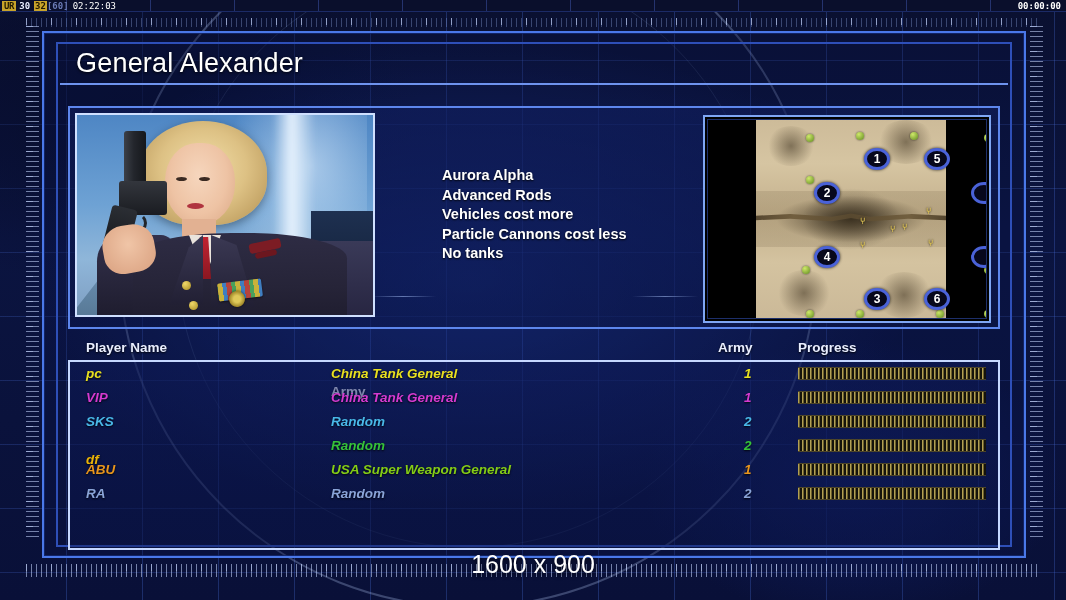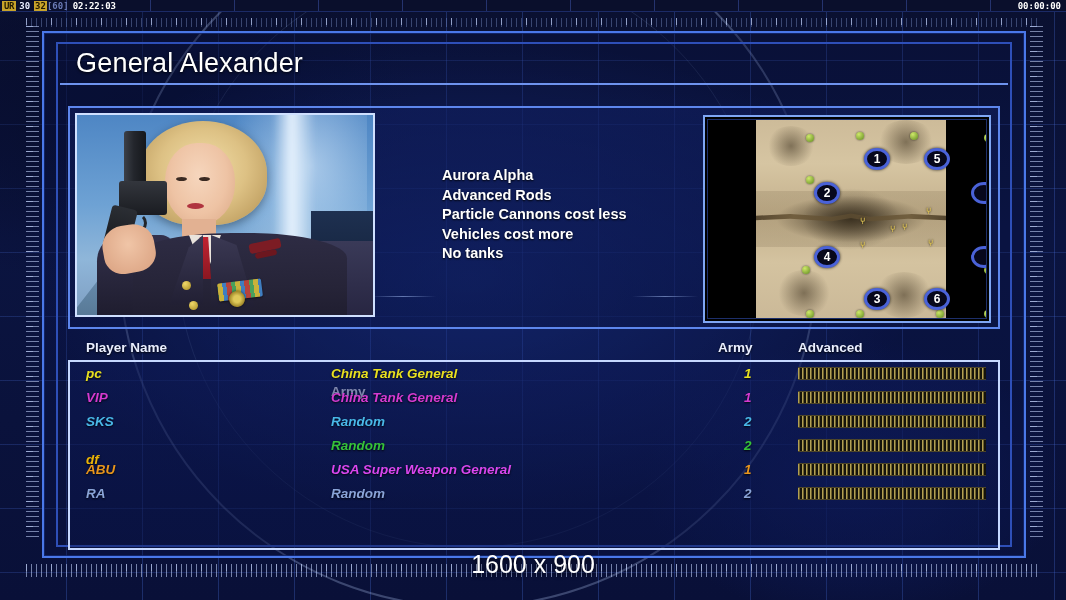--- a/index.html
+++ b/index.html
@@ -88,21 +88,21 @@
     background-position:150px 0;
   }
   #stat-left { position:absolute; left:2px; top:0; white-space:nowrap; }
   .stat-tag {
     background:#c8a32a; color:#201800; font-weight:bold;
     padding:0 2px; margin-right:3px; letter-spacing:-.3px;
   }
   .stat-w { color:#e8ecff; font-weight:bold; margin-right:4px; }
   .stat-y { background:#c8a32a; color:#201800; font-weight:bold; padding:0 1px; }
   .stat-dim { color:#6b7bb5; font-weight:bold; }
-  .stat-time { color:#ffffff; font-weight:bold; margin-left:4px; }
+  .stat-time { color:#ffffff; font-weight:normal; margin-left:4px; }
   #stat-right {
     position:absolute; right:5px; top:0; color:#ffffff; font-weight:bold;
   }
 
   
   #frame-outer {
     position:absolute; left:42px; top:31px; width:984px; height:527px;
     border:2px solid #4a78e8;
     background:rgba(10,20,70,.30);
     box-shadow:0 0 0 1px rgba(20,40,110,.8) inset;
@@ -468,22 +468,22 @@
   <div class="p-gun-barrel"></div>
   <div class="p-gun-slide"></div>
   <div class="p-gun-trig"></div>
   <div class="p-gun-grip"></div>
   <div class="p-hand"></div>
 </div>
 
 <div id="ability-list">
   <div class="ability">Aurora Alpha</div>
   <div class="ability">Advanced Rods</div>
+  <div class="ability">Vehicles cost more</div>
   <div class="ability">Particle Cannons cost less</div>
-  <div class="ability">Vehicles cost more</div>
   <div class="ability">No tanks</div>
 </div>
 
 <div class="info-tick" style="left:370px;top:296px;width:66px;"></div>
 <div class="info-tick" style="left:632px;top:296px;width:66px;"></div>
 
 <div id="minimap-frame">
   <div id="minimap-inner">
     <div id="minimap-terrain">
       <div class="mm-splot" style="left:10px;top:6px;width:50px;height:40px;"></div>
@@ -519,21 +519,21 @@
         <div class="mm-start" style="left: 156px; top: 168px;">3</div>
         <div class="mm-start" style="left: 216px; top: 168px;">6</div>
       </div>
   </div>
 </div>
 
 <div id="list-headers">
   <div class="hdr c-name">Player Name</div>
   <div class="hdr c-army">Army</div>
   <div class="hdr c-team">Army</div>
-  <div class="hdr c-prog">Advanced</div>
+  <div class="hdr c-prog">Progress</div>
 </div>
 
 <div id="list-panel"></div>
 <div id="player-rows">
     <div class="prow">
       <div class="cell name" style="color: rgb(232, 224, 32);">pc</div>
       <div class="cell army" style="color: rgb(232, 224, 32);">China Tank General</div>
       <div class="cell team" style="color: rgb(232, 224, 32);">1</div>
       <div class="progress-bar" style="width: 188px;"></div>
     </div>
@@ -550,21 +550,21 @@
       <div class="progress-bar" style="width: 188px;"></div>
     </div>
     <div class="prow">
       <div class="cell name" style="color: #eab308; margin-top: 14px;">df</div>
       <div class="cell army" style="color: rgb(53, 194, 58);">Random</div>
       <div class="cell team" style="color: rgb(53, 194, 58);">2</div>
       <div class="progress-bar" style="width: 188px;"></div>
     </div>
     <div class="prow">
       <div class="cell name" style="color: rgb(232, 149, 28);">ABU</div>
-      <div class="cell army" style="color: #d946ef;">USA Super Weapon General</div>
+      <div class="cell army" style="color: #84cc16;">USA Super Weapon General</div>
       <div class="cell team" style="color: rgb(232, 149, 28);">1</div>
       <div class="progress-bar" style="width: 188px;"></div>
     </div>
     <div class="prow">
       <div class="cell name" style="color: rgb(138, 164, 216);">RA</div>
       <div class="cell army" style="color: rgb(138, 164, 216);">Random</div>
       <div class="cell team" style="color: rgb(138, 164, 216);">2</div>
       <div class="progress-bar" style="width: 188px;"></div>
     </div>
   </div>

